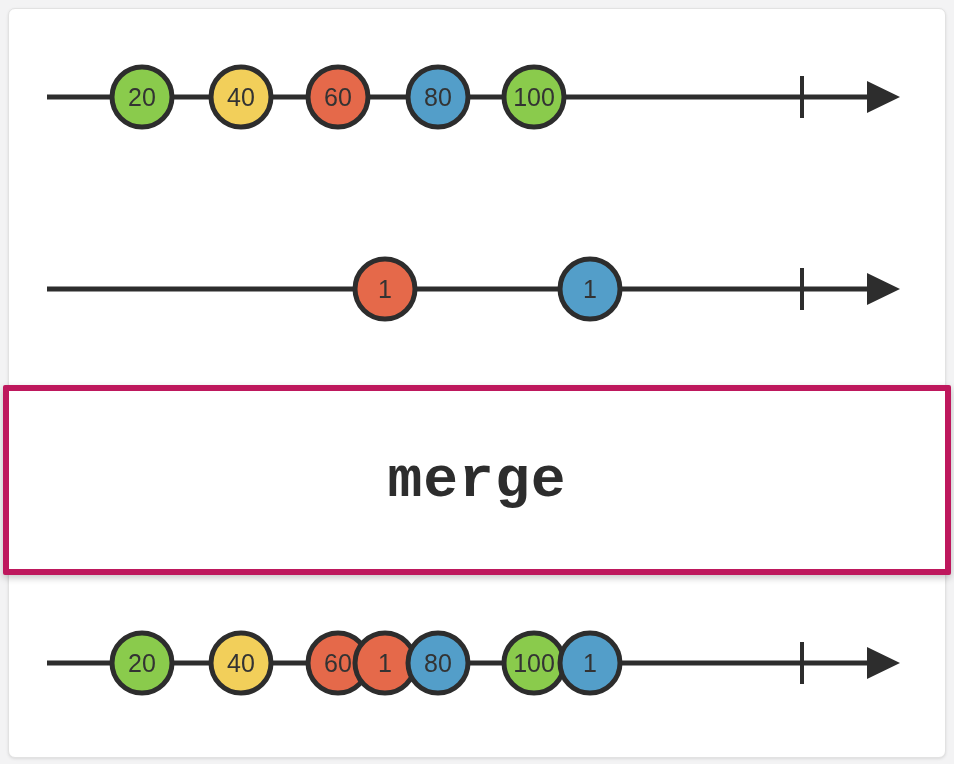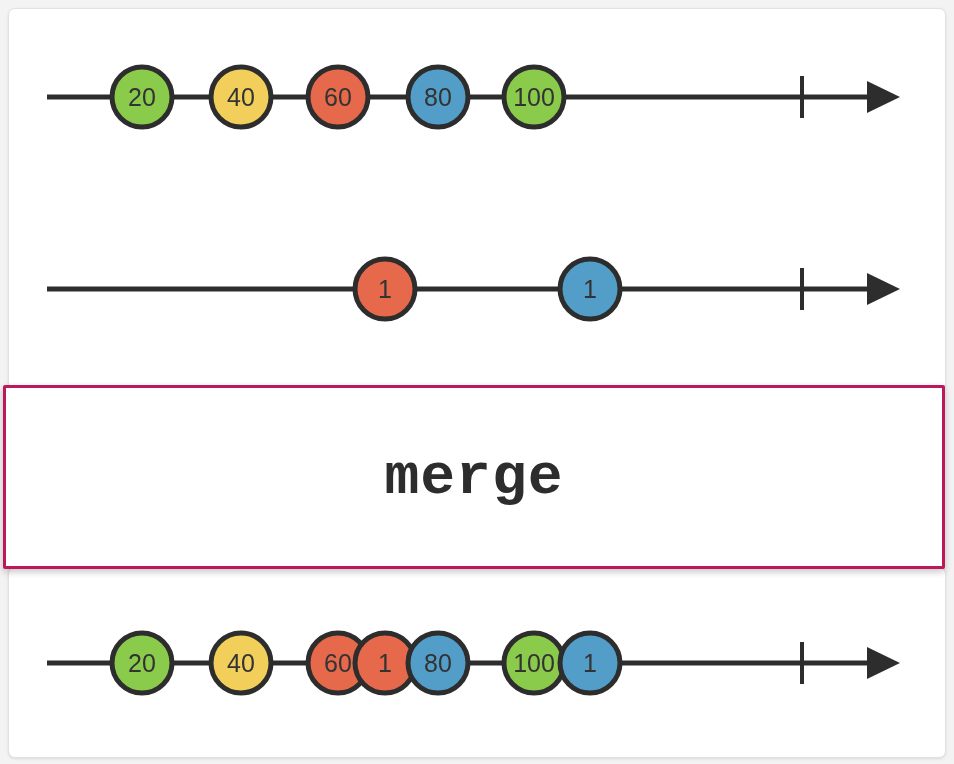--- a/index.html
+++ b/index.html
@@ -18,21 +18,21 @@
     box-shadow: 0 1px 3px rgba(0,0,0,0.10);
     z-index: 1;
   }
   #card-top    { left: 8px; top: 8px;   width: 936px; height: 381px; }
   #card-bottom { left: 8px; top: 567px; width: 936px; height: 189px; }
   #operator-box {
     position: absolute;
     left: 3px; top: 385px;
     width: 936px; height: 178px;
     background: #ffffff;
-    border: 3px solid #be185d;
+    border: 6px solid #be185d;
     border-radius: 2px;
     box-shadow: 0 3px 7px rgba(0,0,0,0.22);
     display: flex; align-items: center; justify-content: center;
     z-index: 3;
   }
   #operator-label {
     font-family: "Liberation Mono", monospace;
     font-weight: bold;
     font-size: 58px;
     letter-spacing: 1px;

